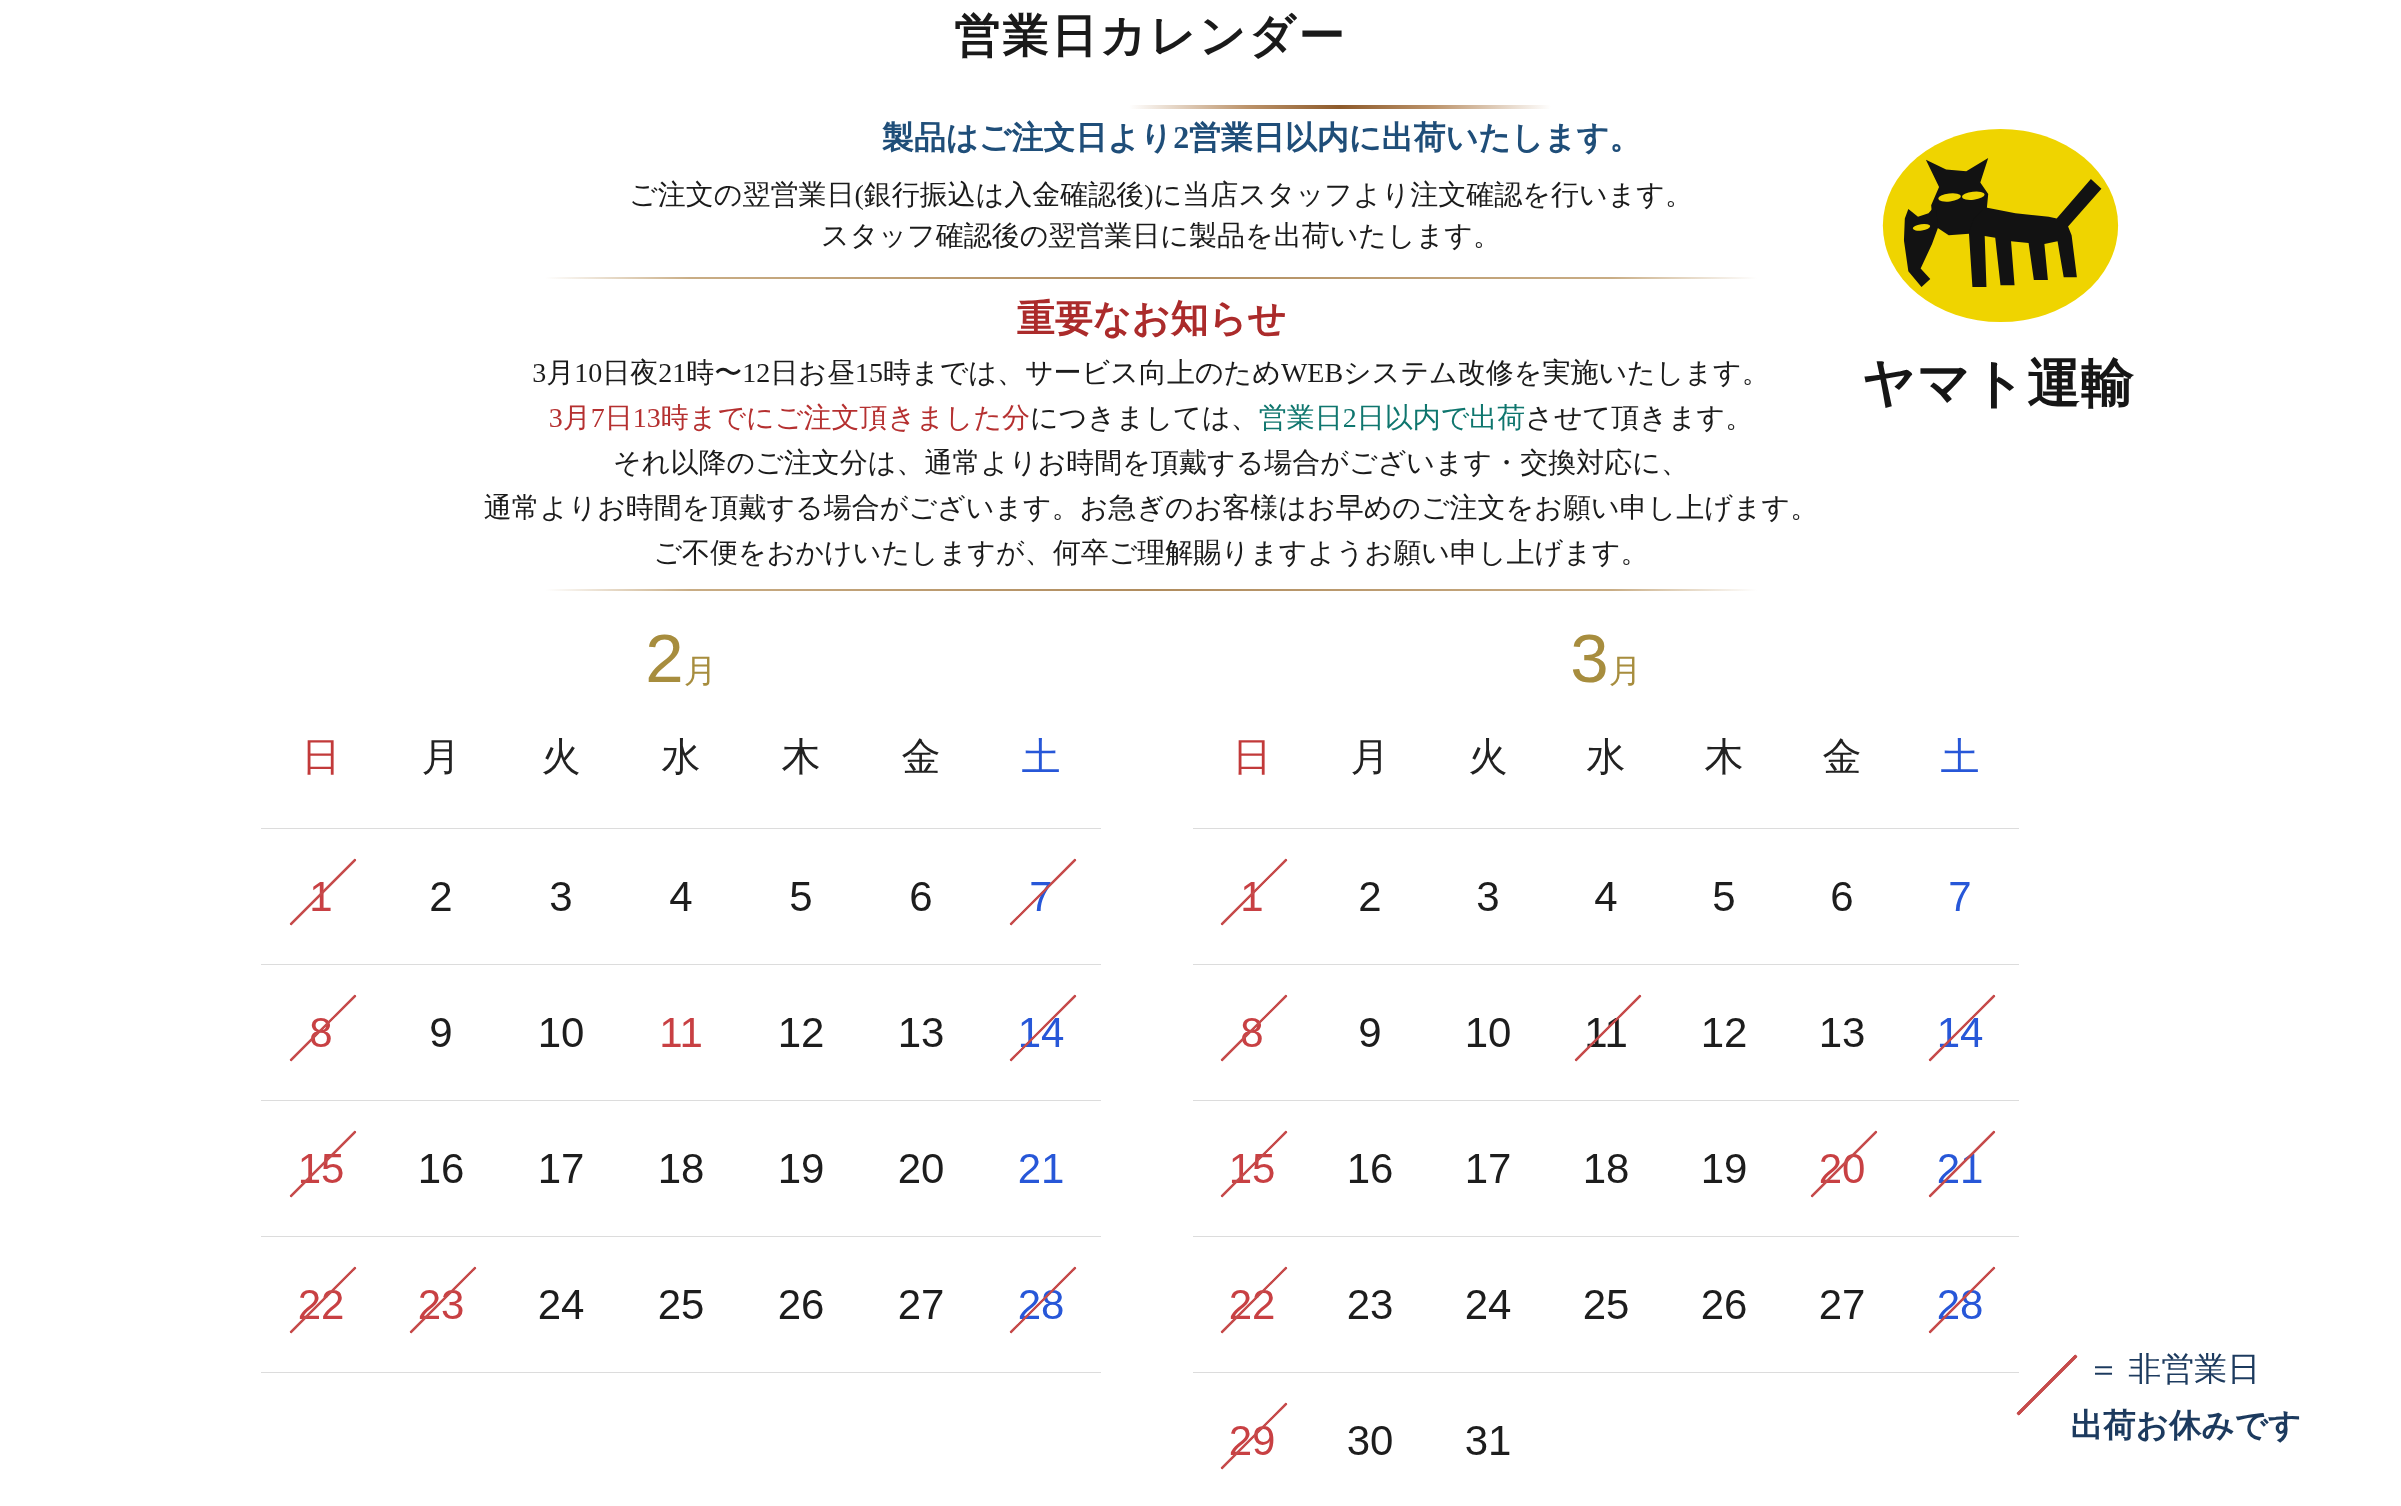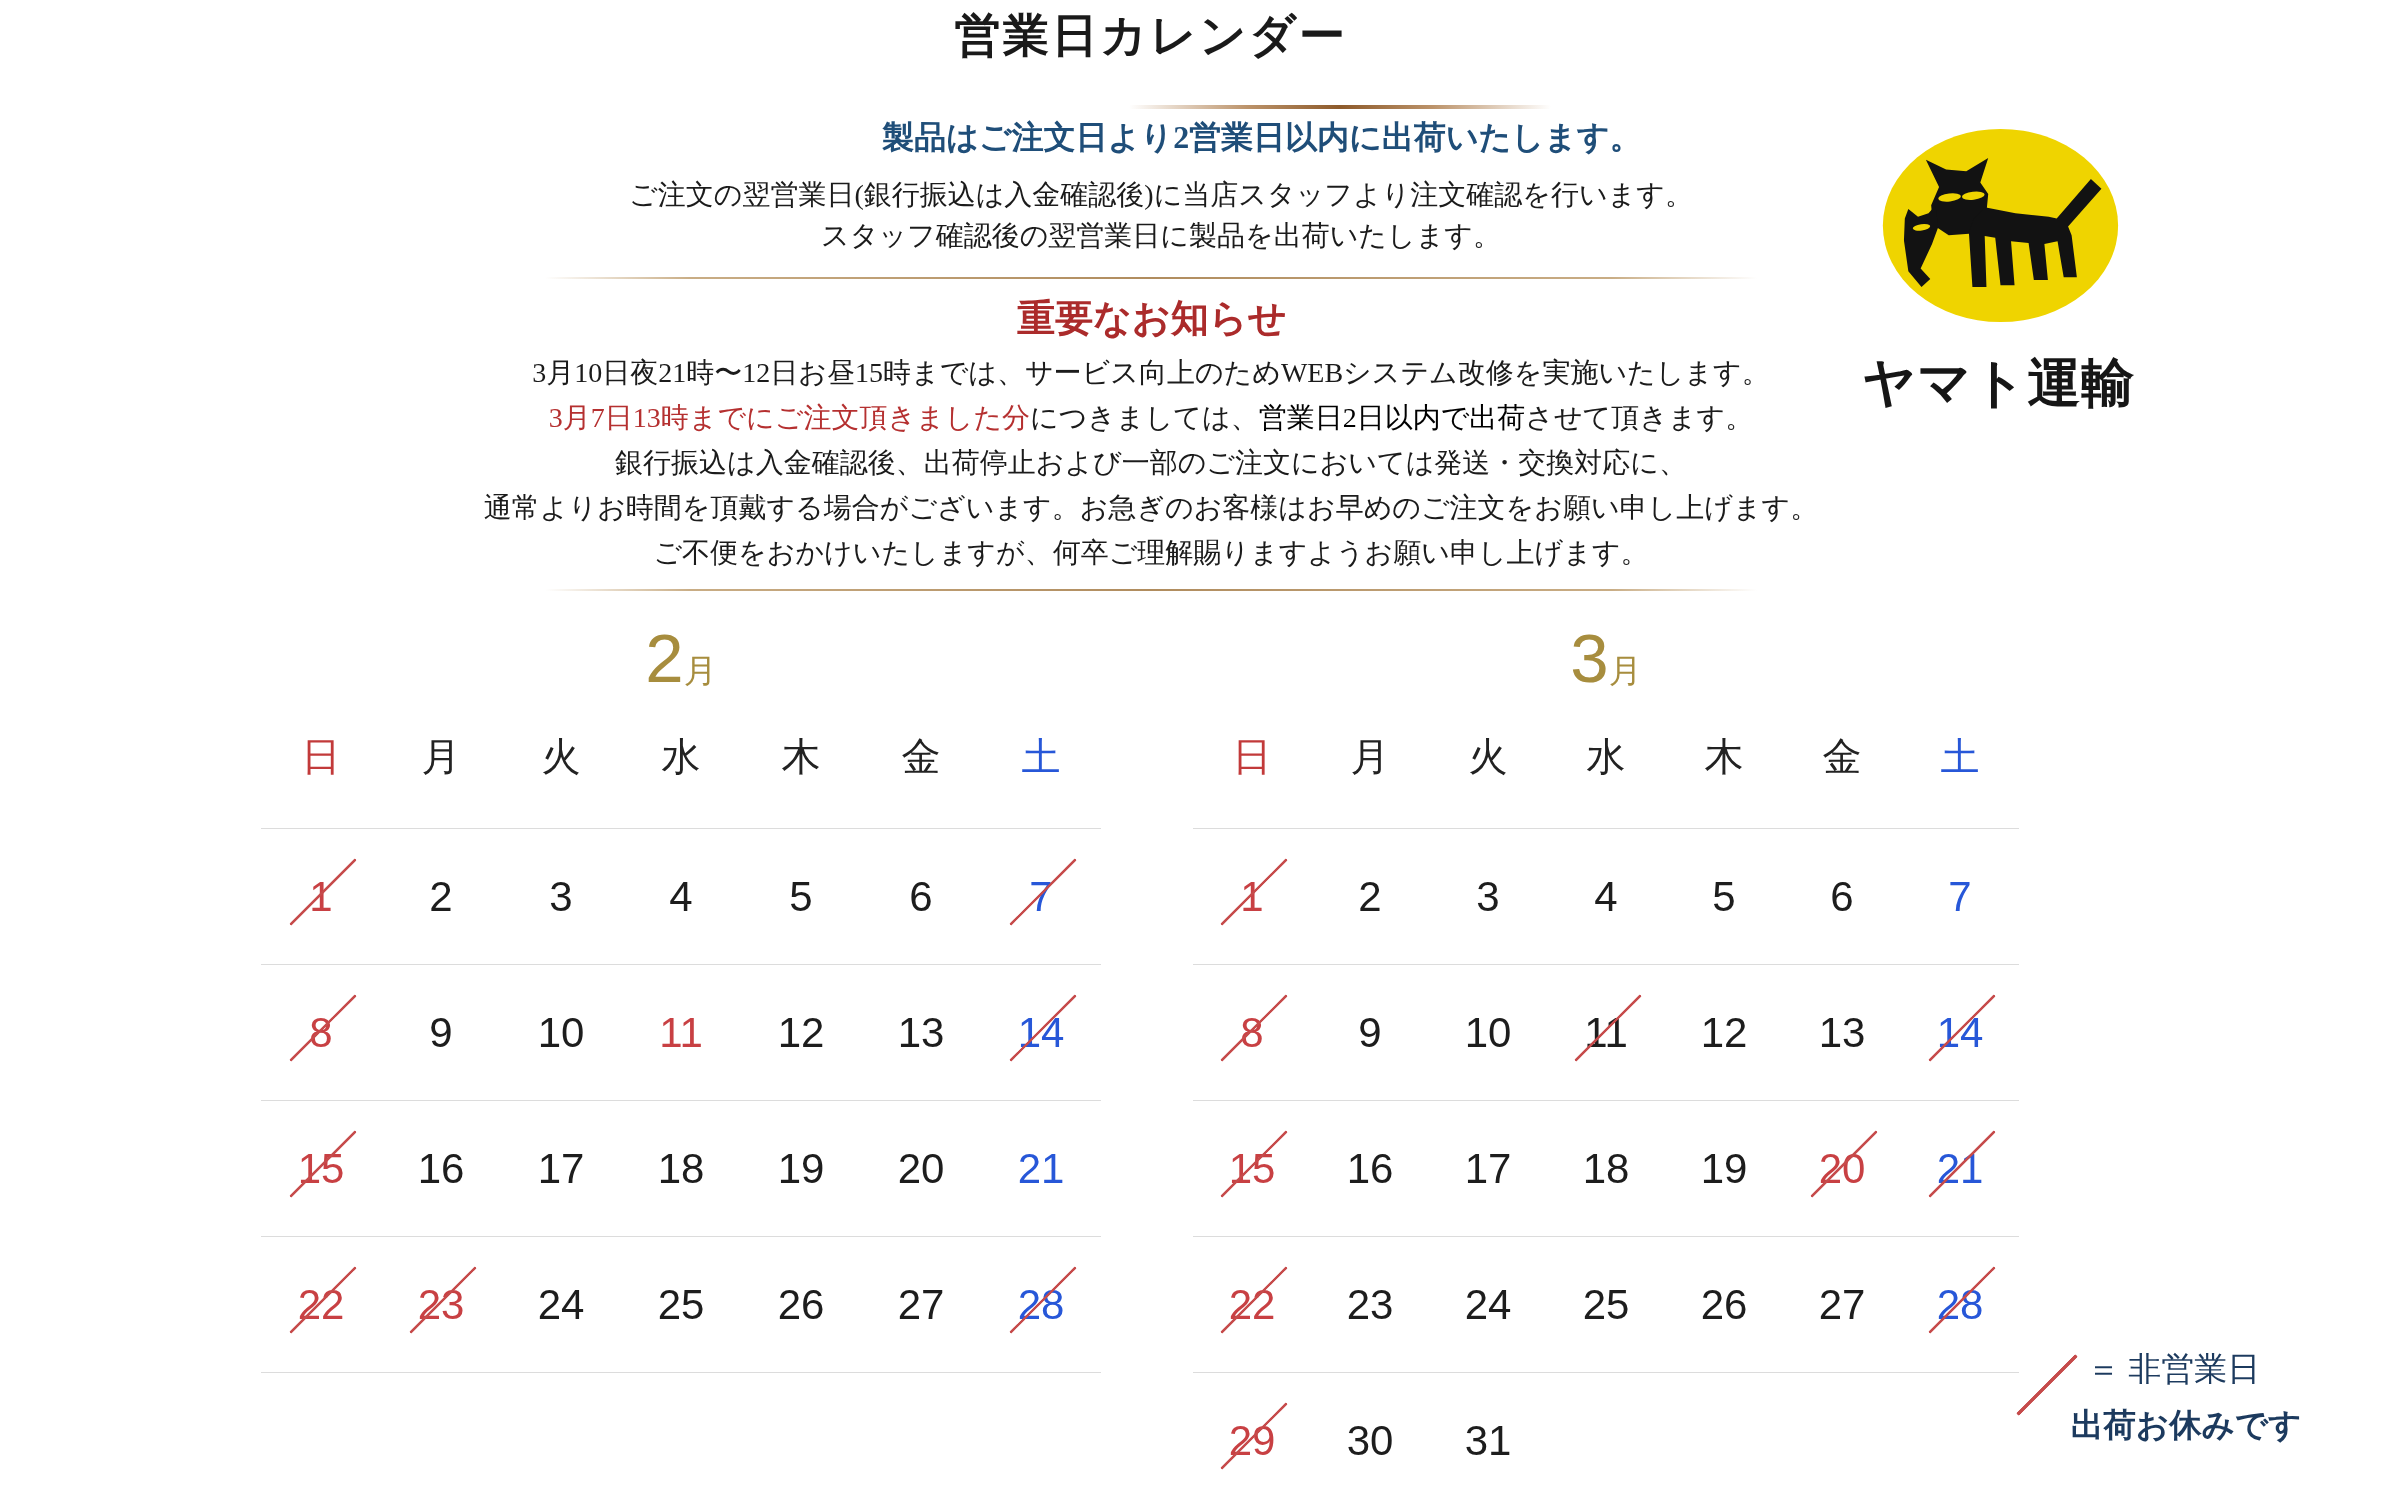--- a/index.html
+++ b/index.html
@@ -15,21 +15,21 @@
     background:linear-gradient(90deg,rgba(176,128,80,0),rgba(176,128,80,.85) 28%,#8d5a2b 50%,rgba(176,128,80,.85) 72%,rgba(176,128,80,0));}
   .lead-blue{left:1230px;top:116px;font-size:32px;font-weight:700;color:#1f4e79;margin-left:32px;}
   .lead-line{left:1161px;font-size:28px;color:#1b1b1b;}
   .lead-1{top:176px;} .lead-2{top:217px;}
   .divider-wide{left:545px;width:1212px;height:1.8px;
     background:linear-gradient(90deg,rgba(199,170,131,0),#c9ad85 12%,#b08c5e 50%,#c9ad85 88%,rgba(199,170,131,0));}
   .div-2{top:277px;} .div-3{top:589px;}
   .notice-heading{left:1152px;top:293px;font-size:38px;font-weight:700;color:#ab2b2b;}
   .notice-lines{left:1151px;top:350px;text-align:center;font-size:28px;line-height:45px;color:#1b1b1b;}
   .notice-lines .red{color:#b53030;}
-  .notice-lines .blue{color:#000000;}
+  .notice-lines .blue{color:#0f766e;}
 
   
   .logo{left:1862px;top:123px;width:294px;height:299px;}
   .logo svg{position:absolute;left:20px;top:5.3px;}
   .brand{position:absolute;left:0;top:225px;width:294px;
          font-family:"Liberation Sans","DejaVu Sans",sans-serif;font-weight:800;
          font-size:53px;letter-spacing:0.9px;color:#161616;white-space:nowrap;}
 
   
   .calendar{position:absolute;top:606px;font-family:"Liberation Sans","DejaVu Sans",sans-serif;}
@@ -64,21 +64,21 @@
   <div class="abs cx page-title">営業日カレンダー</div>
   <div class="abs divider-title"></div>
   <div class="abs cx lead-blue">製品はご注文日より2営業日以内に出荷いたします。</div>
   <div class="abs cx lead-line lead-1">ご注文の翌営業日(銀行振込は入金確認後)に当店スタッフより注文確認を行います。</div>
   <div class="abs cx lead-line lead-2">スタッフ確認後の翌営業日に製品を出荷いたします。</div>
   <div class="abs divider-wide div-2"></div>
   <div class="abs cx notice-heading">重要なお知らせ</div>
   <div class="abs cx notice-lines" id="notice-lines">
       <div><span class="black">3月10日夜21時〜12日お昼15時までは、サービス向上のためWEBシステム改修を実施いたします。</span></div>
       <div><span class="red">3月7日13時までにご注文頂きました分</span><span class="black">につきましては、</span><span class="blue">営業日2日以内で出荷</span><span class="black">させて頂きます。</span></div>
-      <div><span class="black">銀行振込は入金確認後、出荷停止および一部のご注文においては発送・交換対応に、</span></div>
+      <div><span class="black">それ以降のご注文分は、通常よりお時間を頂戴する場合がございます・交換対応に、</span></div>
       <div><span class="black">通常よりお時間を頂戴する場合がございます。お急ぎのお客様はお早めのご注文をお願い申し上げます。</span></div>
       <div><span class="black">ご不便をおかけいたしますが、何卒ご理解賜りますようお願い申し上げます。</span></div>
     </div>
   <div class="abs divider-wide div-3"></div>
 
   <div class="abs logo">
     <svg width="237" height="196" viewBox="0 0 270 223">
       <ellipse cx="135" cy="111" rx="134" ry="110" fill="#efd400"></ellipse>
       <path d="M50,36 L65,67 L56,88 L58,110 L76,122 L103,120 L118,106 L121,75 L112,62 L121,34 L96,49 L73,47 Z" fill="#121212"></path>
       <g fill="#efd400">

